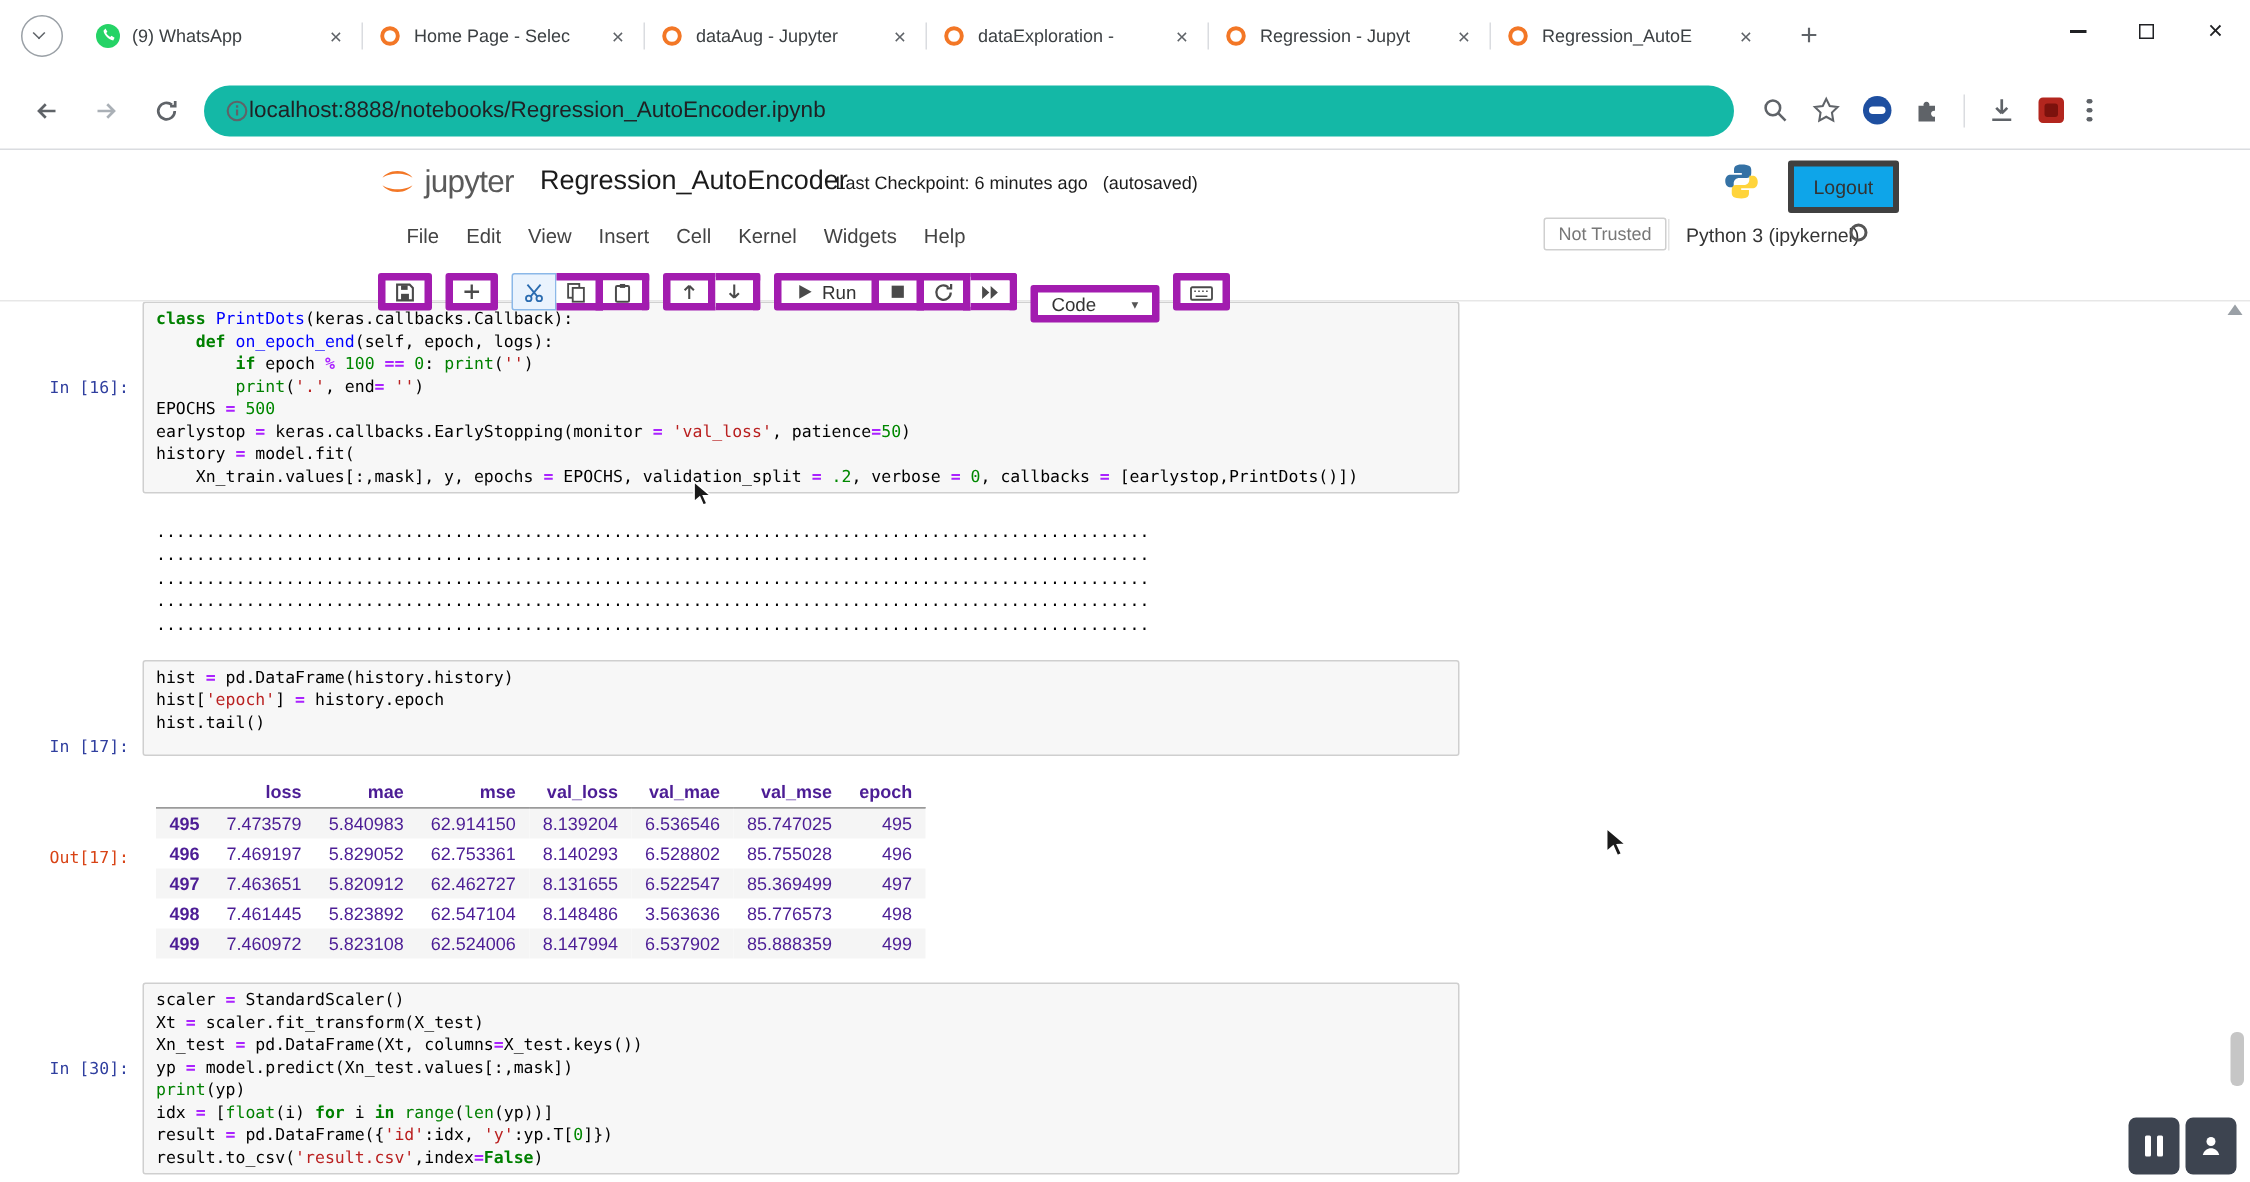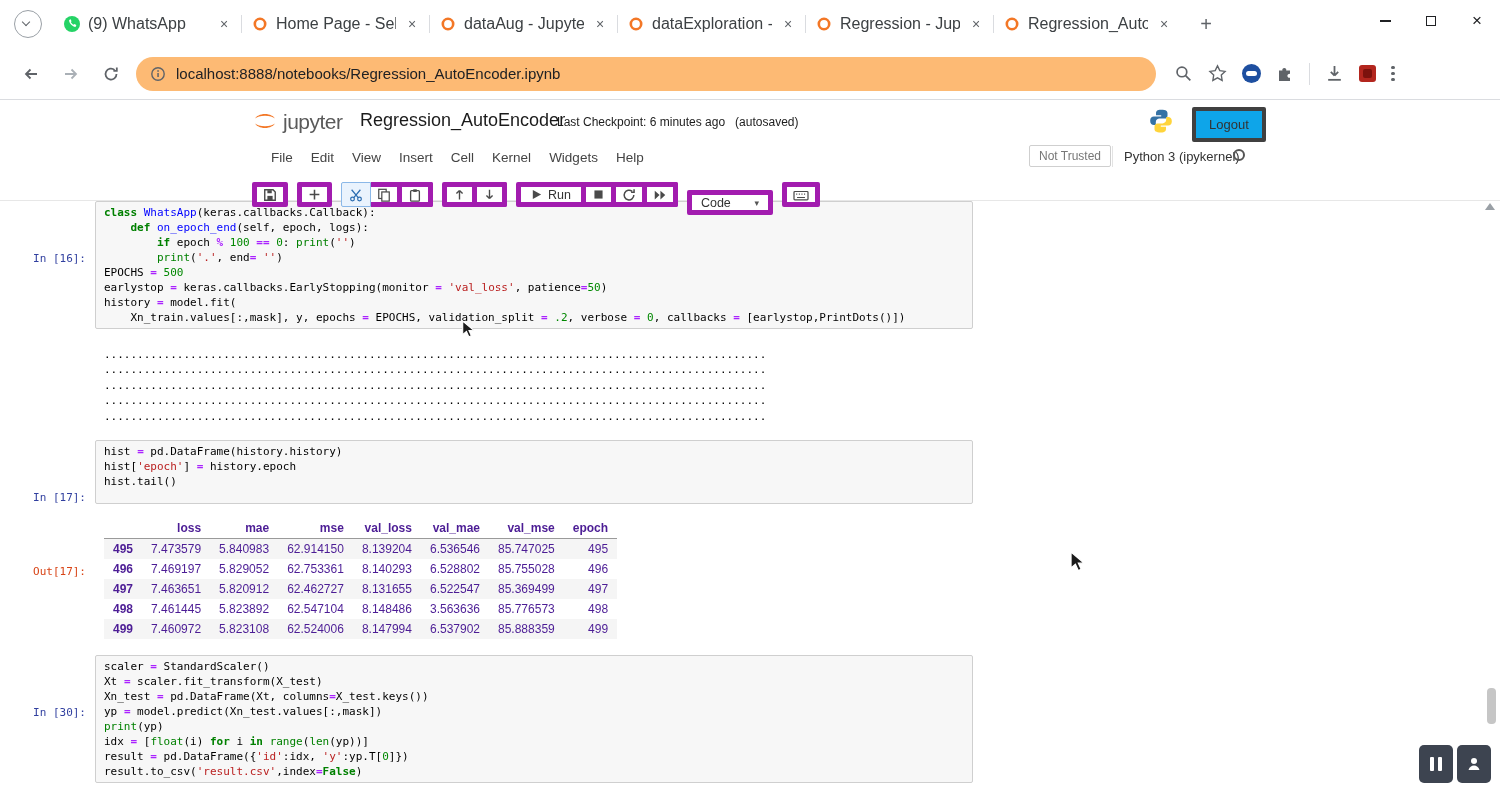--- a/index.html
+++ b/index.html
@@ -9,34 +9,34 @@
   
   .tabstrip { height:48px; display:flex; align-items:center; background:#fff; position:relative; }
   .tab-search { width:28px; height:28px; border:1.5px solid #9aa0a6; border-radius:50%;
     margin:0 12px 0 14px; position:relative; flex:0 0 auto; }
   .tab-search .chev { position:absolute; left:8px; top:8px; width:6px; height:6px;
     border:solid #5f6368; border-width:0 1.8px 1.8px 0; transform:rotate(45deg); }
   .tabs { display:flex; height:48px; align-items:center; }
   .tab { width:188px; height:48px; display:flex; align-items:center; gap:8px; padding:0 10px; position:relative; }
   .tab:not(.active)::after { content:""; position:absolute; right:0; top:15px; height:18px; width:1px; background:#dadce0; }
   .tab .fav { width:16px; height:16px; flex:0 0 16px; }
-  .tab-label { flex:1; font-size:16px; color:#3c4043; white-space:nowrap; overflow:hidden; }
+  .tab-label { flex:1; font-size:12px; color:#3c4043; white-space:nowrap; overflow:hidden; }
   .tab-close { font-size:14px; color:#5f6368; width:16px; text-align:center; }
   .newtab { font-size:20px; color:#5f6368; margin-left:10px; width:28px; text-align:center; }
   .wincontrols { position:absolute; right:0; top:0; height:42px; display:flex; }
   .wc { width:46px; height:42px; display:flex; align-items:center; justify-content:center; color:#202124; }
   .min-glyph { width:11px; height:1.6px; background:#202124; display:block; }
   .max-glyph { width:10px; height:10px; border:1.4px solid #202124; display:block; }
   .wc.close { font-size:17px; }
 
   .navrow { height:52px; display:flex; align-items:center; border-bottom:1px solid #dadce0; background:#fff; }
   .navbtn { width:34px; height:34px; display:flex; align-items:center; justify-content:center; margin-left:6px; }
   .navbtn:first-child { margin-left:14px; }
-  .omnibox { flex:0 0 1020px; height:34px; background:#fdba74; border-radius:17px;
-    display:flex; align-items:center; padding:0 14px; gap:10px; margin-left:8px; }
+  .omnibox { flex:0 0 1020px; height:34px; background:#14b8a6; border-radius:17px;
+    display:flex; align-items:center; padding:0 14px; margin-left:8px; }
   .url { font-size:15px; color:#202124; }
   .nav-right { display:flex; align-items:center; gap:15px; margin-left:18px; }
   .vdiv { width:1px; height:22px; background:#dadce0; }
   .ext-blue { width:19px; height:19px; border-radius:50%; background:#1e4fa0; position:relative; }
   .ext-blue::after { content:""; position:absolute; left:4px; top:7px; width:11px; height:5px; border-radius:3px; background:#fff; }
   .ext-red { width:17px; height:17px; border-radius:3px; background:#b3261e; position:relative; }
   .ext-red::after { content:""; position:absolute; left:4px; top:4px; width:9px; height:9px; background:#7c120d; border-radius:2px; }
   .dots3 { display:flex; flex-direction:column; gap:2.5px; }
   .dots3 span { width:3.5px; height:3.5px; border-radius:50%; background:#5f6368; }
 
@@ -353,21 +353,21 @@
         </button>
       </div>
     </div>
 </div>
 
 <div class="nb">
     <div class="cell">
       <div class="cellrow">
         <div class="prompt in-prompt">In [16]:</div>
         <div class="input-box">
-          <div class="code-line"><span class="tok-kw">class</span><span class="tok-p"> </span><span class="tok-nm">WhatsApp</span><span class="tok-p">(keras.callbacks.Callback):</span></div>
+          <div class="code-line"><span class="tok-kw">class</span><span class="tok-p"> </span><span class="tok-nm">PrintDots</span><span class="tok-p">(keras.callbacks.Callback):</span></div>
           <div class="code-line"><span class="tok-p">    </span><span class="tok-kw">def</span><span class="tok-p"> </span><span class="tok-nm">on_epoch_end</span><span class="tok-p">(self, epoch, logs):</span></div>
           <div class="code-line"><span class="tok-p">        </span><span class="tok-kw">if</span><span class="tok-p"> epoch </span><span class="tok-op">%</span><span class="tok-p"> </span><span class="tok-nu">100</span><span class="tok-p"> </span><span class="tok-op">==</span><span class="tok-p"> </span><span class="tok-nu">0</span><span class="tok-p">: </span><span class="tok-bi">print</span><span class="tok-p">(</span><span class="tok-st">''</span><span class="tok-p">)</span></div>
           <div class="code-line"><span class="tok-p">        </span><span class="tok-bi">print</span><span class="tok-p">(</span><span class="tok-st">'.'</span><span class="tok-p">, end</span><span class="tok-op">=</span><span class="tok-p"> </span><span class="tok-st">''</span><span class="tok-p">)</span></div>
           <div class="code-line"><span class="tok-p">EPOCHS </span><span class="tok-op">=</span><span class="tok-p"> </span><span class="tok-nu">500</span></div>
           <div class="code-line"><span class="tok-p">earlystop </span><span class="tok-op">=</span><span class="tok-p"> keras.callbacks.EarlyStopping(monitor </span><span class="tok-op">=</span><span class="tok-p"> </span><span class="tok-st">'val_loss'</span><span class="tok-p">, patience</span><span class="tok-op">=</span><span class="tok-nu">50</span><span class="tok-p">)</span></div>
           <div class="code-line"><span class="tok-p">history </span><span class="tok-op">=</span><span class="tok-p"> model.fit(</span></div>
           <div class="code-line"><span class="tok-p">    Xn_train.values[:,mask], y, epochs </span><span class="tok-op">=</span><span class="tok-p"> EPOCHS, validation_split </span><span class="tok-op">=</span><span class="tok-p"> </span><span class="tok-nu">.2</span><span class="tok-p">, verbose </span><span class="tok-op">=</span><span class="tok-p"> </span><span class="tok-nu">0</span><span class="tok-p">, callbacks </span><span class="tok-op">=</span><span class="tok-p"> [earlystop,PrintDots()])</span></div>
         </div>
       </div>
       <div class="cellrow outrow">

